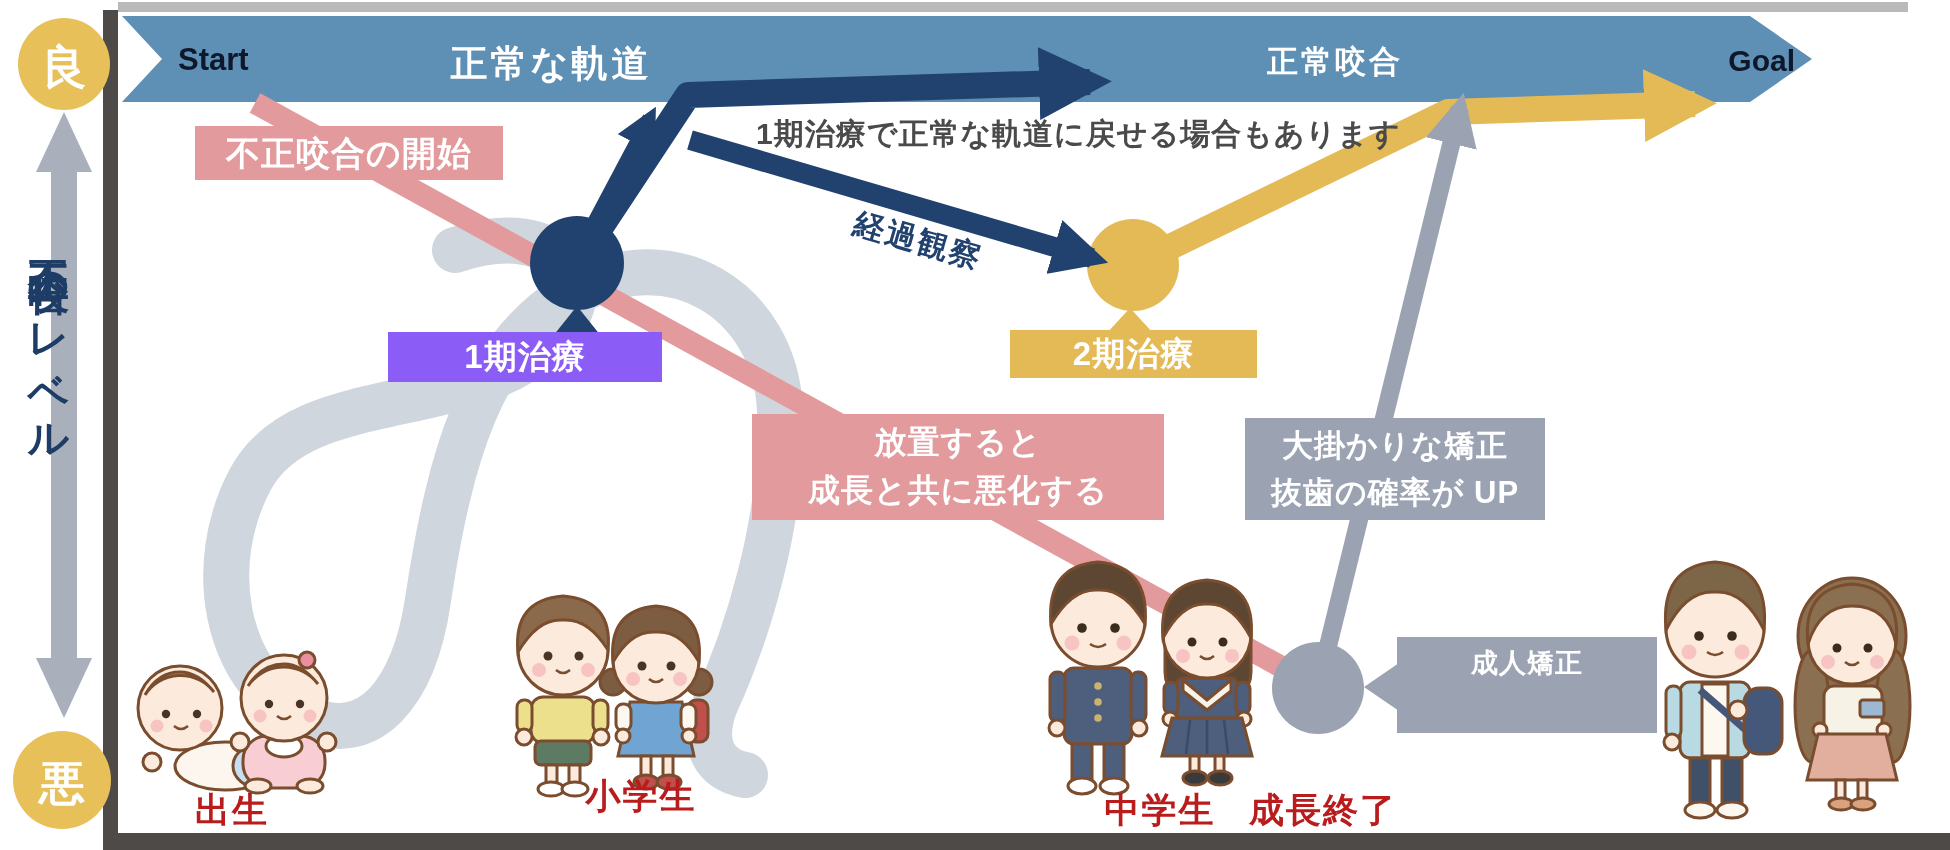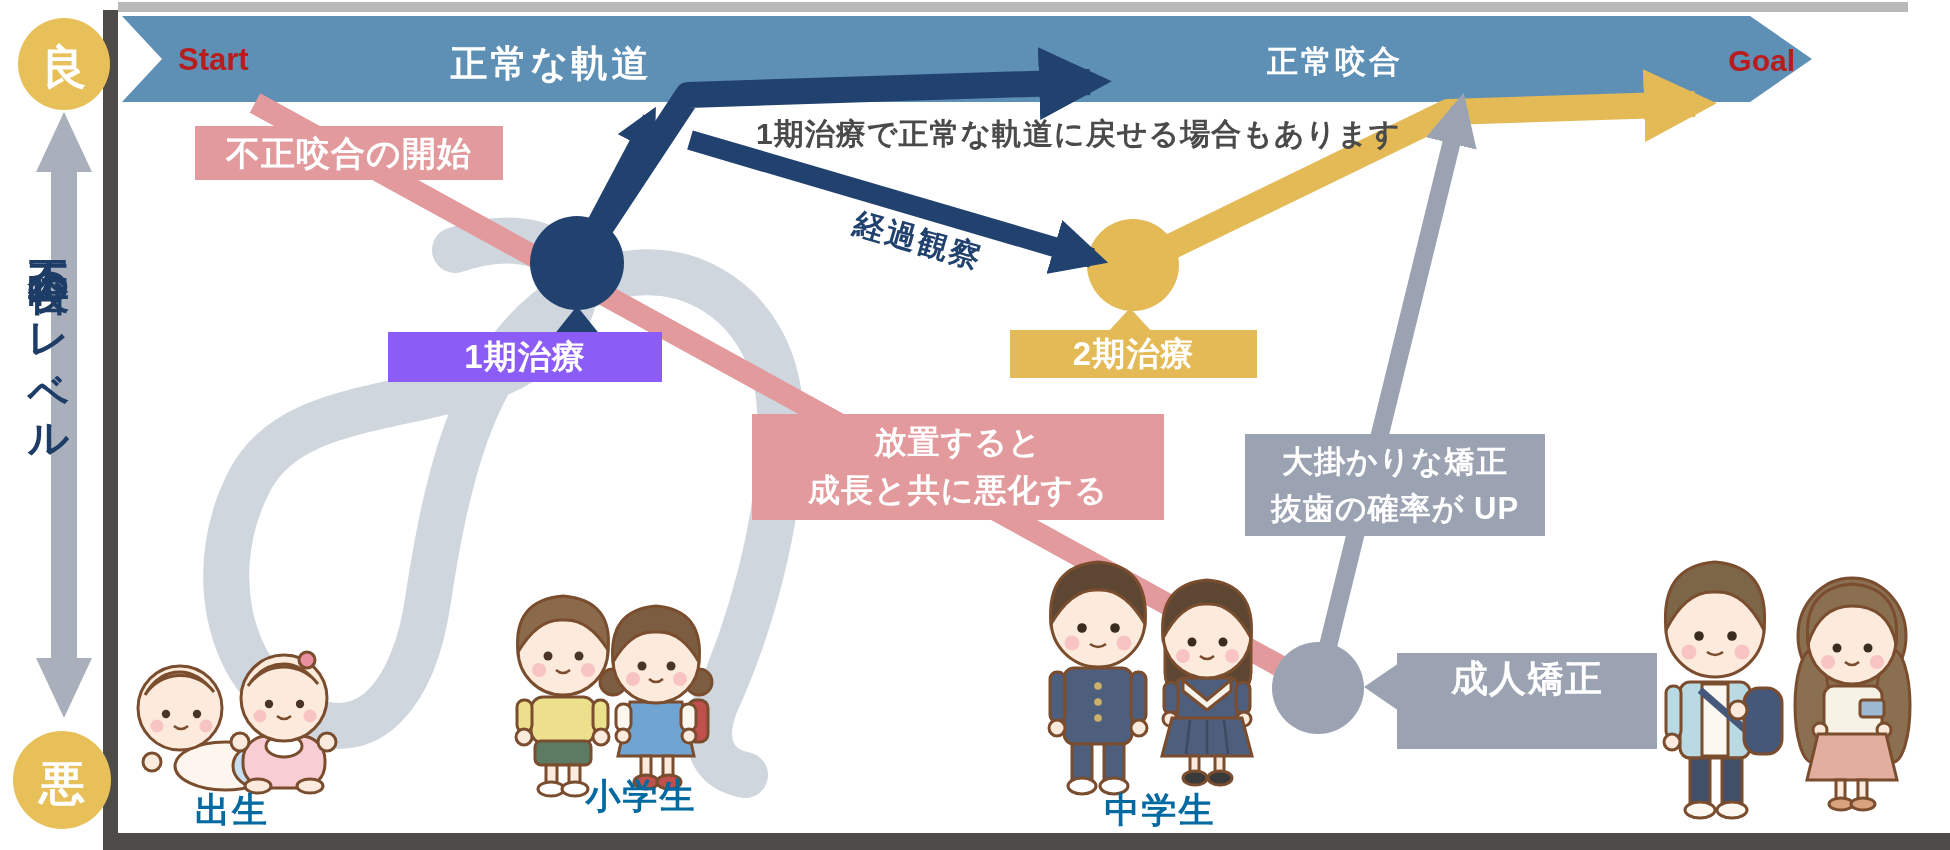--- a/index.html
+++ b/index.html
@@ -1,28 +1,28 @@
 <!DOCTYPE html>
 <html><head>
 <meta charset="utf-8">
 <style>
   html,body{margin:0;padding:0;background:#ffffff;}
   #stage{position:relative;width:1950px;height:850px;background:#ffffff;overflow:hidden;
          font-family:"Liberation Sans","DejaVu Sans",sans-serif;}
   #stage svg{position:absolute;left:0;top:0;}
   .txt{position:absolute;font-weight:bold;white-space:nowrap;}
   .banner-txt{color:#ffffff;}
-  .accent-txt{color:#b91c1c;}
+  .accent-txt{color:#0f172a;}
   .callout{position:absolute;color:#ffffff;font-weight:bold;text-align:center;letter-spacing:1px;}
   .callout .ln{display:block;}
   .pink-bg{background:#e29a9d;}
   .navy-bg{background:#8b5cf6;}
   .yellow-bg{background:#e3ba55;}
-  .gray-bg{background:#9ba3b3;margin-top:16px;}
-  .stage-label{position:absolute;color:#0369a1;font-weight:bold;font-size:35px;text-align:center;width:220px;letter-spacing:2px;}
+  .gray-bg{background:#9ba3b3;}
+  .stage-label{position:absolute;color:#b91c1c;font-weight:bold;font-size:35px;text-align:center;width:220px;letter-spacing:2px;}
   .axis-circle-txt{position:absolute;color:#ffffff;font-weight:bold;font-size:46px;width:60px;text-align:center;}
   #level-label{position:absolute;left:22px;top:228px;height:380px;writing-mode:vertical-rl;text-orientation:mixed;
                color:#1d3c66;font-weight:bold;font-size:41px;letter-spacing:4px;}
   #observation{transform:rotate(16deg);color:#21416e;font-size:31px;letter-spacing:2px;}
   #phase1-note{color:#4a4a4a;font-size:30px;width:600px;text-align:center;letter-spacing:1px;}
 </style>
 </head>
 <body>
 
 <div id="stage">
@@ -258,21 +258,22 @@
 <div class="callout pink-bg" style="left:752px;top:414px;width:412px;height:106px;font-size:32px;line-height:48px;padding-top:4px;box-sizing:border-box;">
   <span class="ln">放置すると</span>
   <span class="ln">成長と共に悪化する</span>
 </div>
 
 <div class="callout gray-bg" style="left:1245px;top:418px;width:300px;height:102px;font-size:31px;line-height:47px;padding-top:4px;box-sizing:border-box;">
   <span class="ln">大掛かりな矯正</span>
   <span class="ln">抜歯の確率が UP</span>
 </div>
 
-<div class="callout gray-bg" style="left:1397px;top:637px;width:260px;height:96px;font-size:37px;line-height:44px;padding-top:4px;box-sizing:border-box;">
+<div class="callout gray-bg" style="left:1397px;top:637px;width:260px;height:96px;font-size:27px;line-height:44px;padding-top:4px;box-sizing:border-box;">
   <span class="ln">成人矯正</span>
 </div>
 
 <div class="stage-label" style="left:122px;top:787px;">出生</div>
 <div class="stage-label" style="left:531px;top:773px;">小学生</div>
 <div class="stage-label" style="left:1050px;top:787px;">中学生</div>
+<div class="stage-label" style="left:1213px;top:787px;">成長終了</div>
 
 </div>
 
 </body></html>

